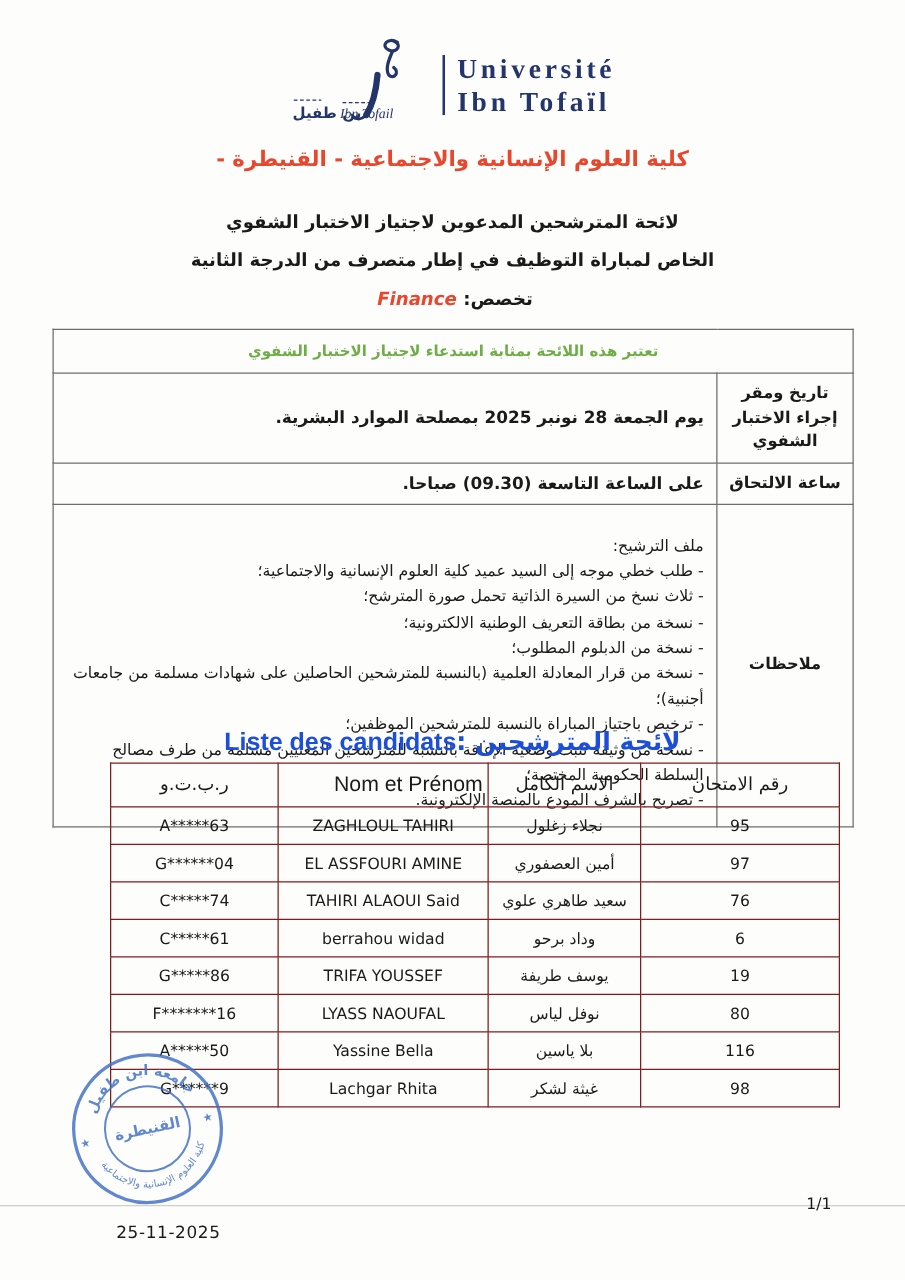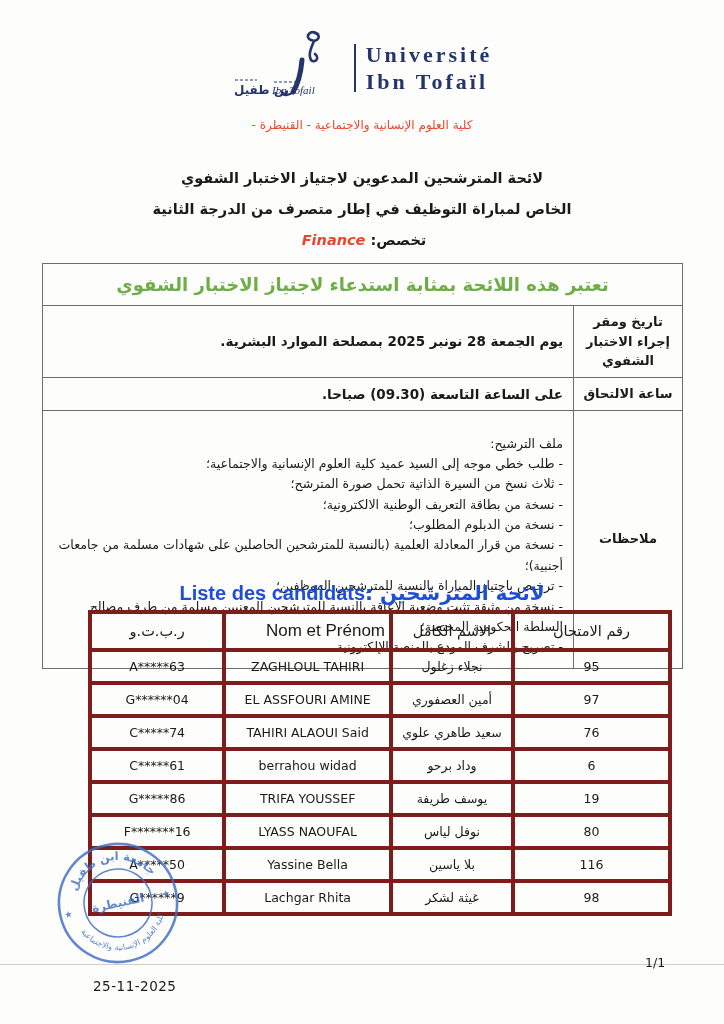--- a/index.html
+++ b/index.html
@@ -19,56 +19,56 @@
   }
   .logo-mark{width:112px;height:76px;flex:0 0 auto;}
   .logo-divider{width:2px;height:48px;background:#24356b;flex:0 0 auto;}
   .uni-name{
     font-family:"Liberation Serif","DejaVu Serif",serif;
     color:#24356b;font-weight:bold;font-size:22px;
     letter-spacing:3px;line-height:1.25;white-space:pre-line;
   }
   
   .t-center{position:absolute;left:0;width:100%;text-align:center;direction:rtl;}
-  .faculty-title{top:118px;color:#e8472e;font-size:12px;font-weight:normal;}
+  .faculty-title{top:118px;color:#e8472e;font-size:17px;font-weight:bold;}
   .subtitle1{top:170px;font-size:14.5px;font-weight:bold;}
   .subtitle2{top:201px;font-size:14.5px;font-weight:bold;}
   .specialty{top:232px;font-size:14.5px;font-weight:bold;}
   .specialty .fin{color:#e8472e;padding-left:4px;font-style:italic;}
   
   .info-table{
     position:absolute;top:263px;left:42px;width:641px;
     border-collapse:collapse;direction:rtl;
     font-size:13.5px;
   }
   .info-table td{border:1px solid #6d6d6d;vertical-align:middle;}
   .info-head{
     color:#6fad47;font-weight:bold;text-align:center;
-    font-size:18px;padding:10px 4px;
+    font-size:12px;padding:10px 4px;
   }
   .lbl-cell{
     width:100px;font-weight:bold;text-align:center;
     padding:6px 4px;font-size:13px;line-height:1.5;
   }
   .val-cell{padding:8px 10px;text-align:right;}
   .val-underline{font-weight:bold;}
   .notes-cell{padding:23px 10px 10px;font-size:12.6px;line-height:1.62;text-align:right;}
   .notes-cell div{white-space:normal;}
   
   .cand-heading{
     position:absolute;top:581px;left:0;width:100%;
     text-align:center;direction:rtl;
     color:#1d4ed8;font-weight:bold;font-size:20px;
   }
   .cand-heading .fr{font-family:"Liberation Sans","DejaVu Sans",sans-serif;}
   .cand-table{
     position:absolute;top:610px;left:88px;width:584px;
     border-collapse:collapse;text-align:center;font-size:12.5px;
   }
-  .cand-table td,.cand-table th{border:4px solid #7f1d1d;padding:7px 4px;}
+  .cand-table td,.cand-table th{border:1px solid #7f1d1d;padding:7px 4px;}
   .cand-table th{font-weight:normal;}
   .th-cne,.th-ar,.th-exam{font-size:14.5px;direction:rtl;}
   .th-fr{font-size:17px;font-weight:bold;font-family:"Liberation Sans","DejaVu Sans",sans-serif;}
   .col-cne{width:132px;}
   .col-fr{width:170px;text-align:right;}
   .col-ar{width:120px;}
   .col-exam{width:162px;border-radius:11px;}
   .cell-ar{direction:rtl;}
   
   .stamp{

